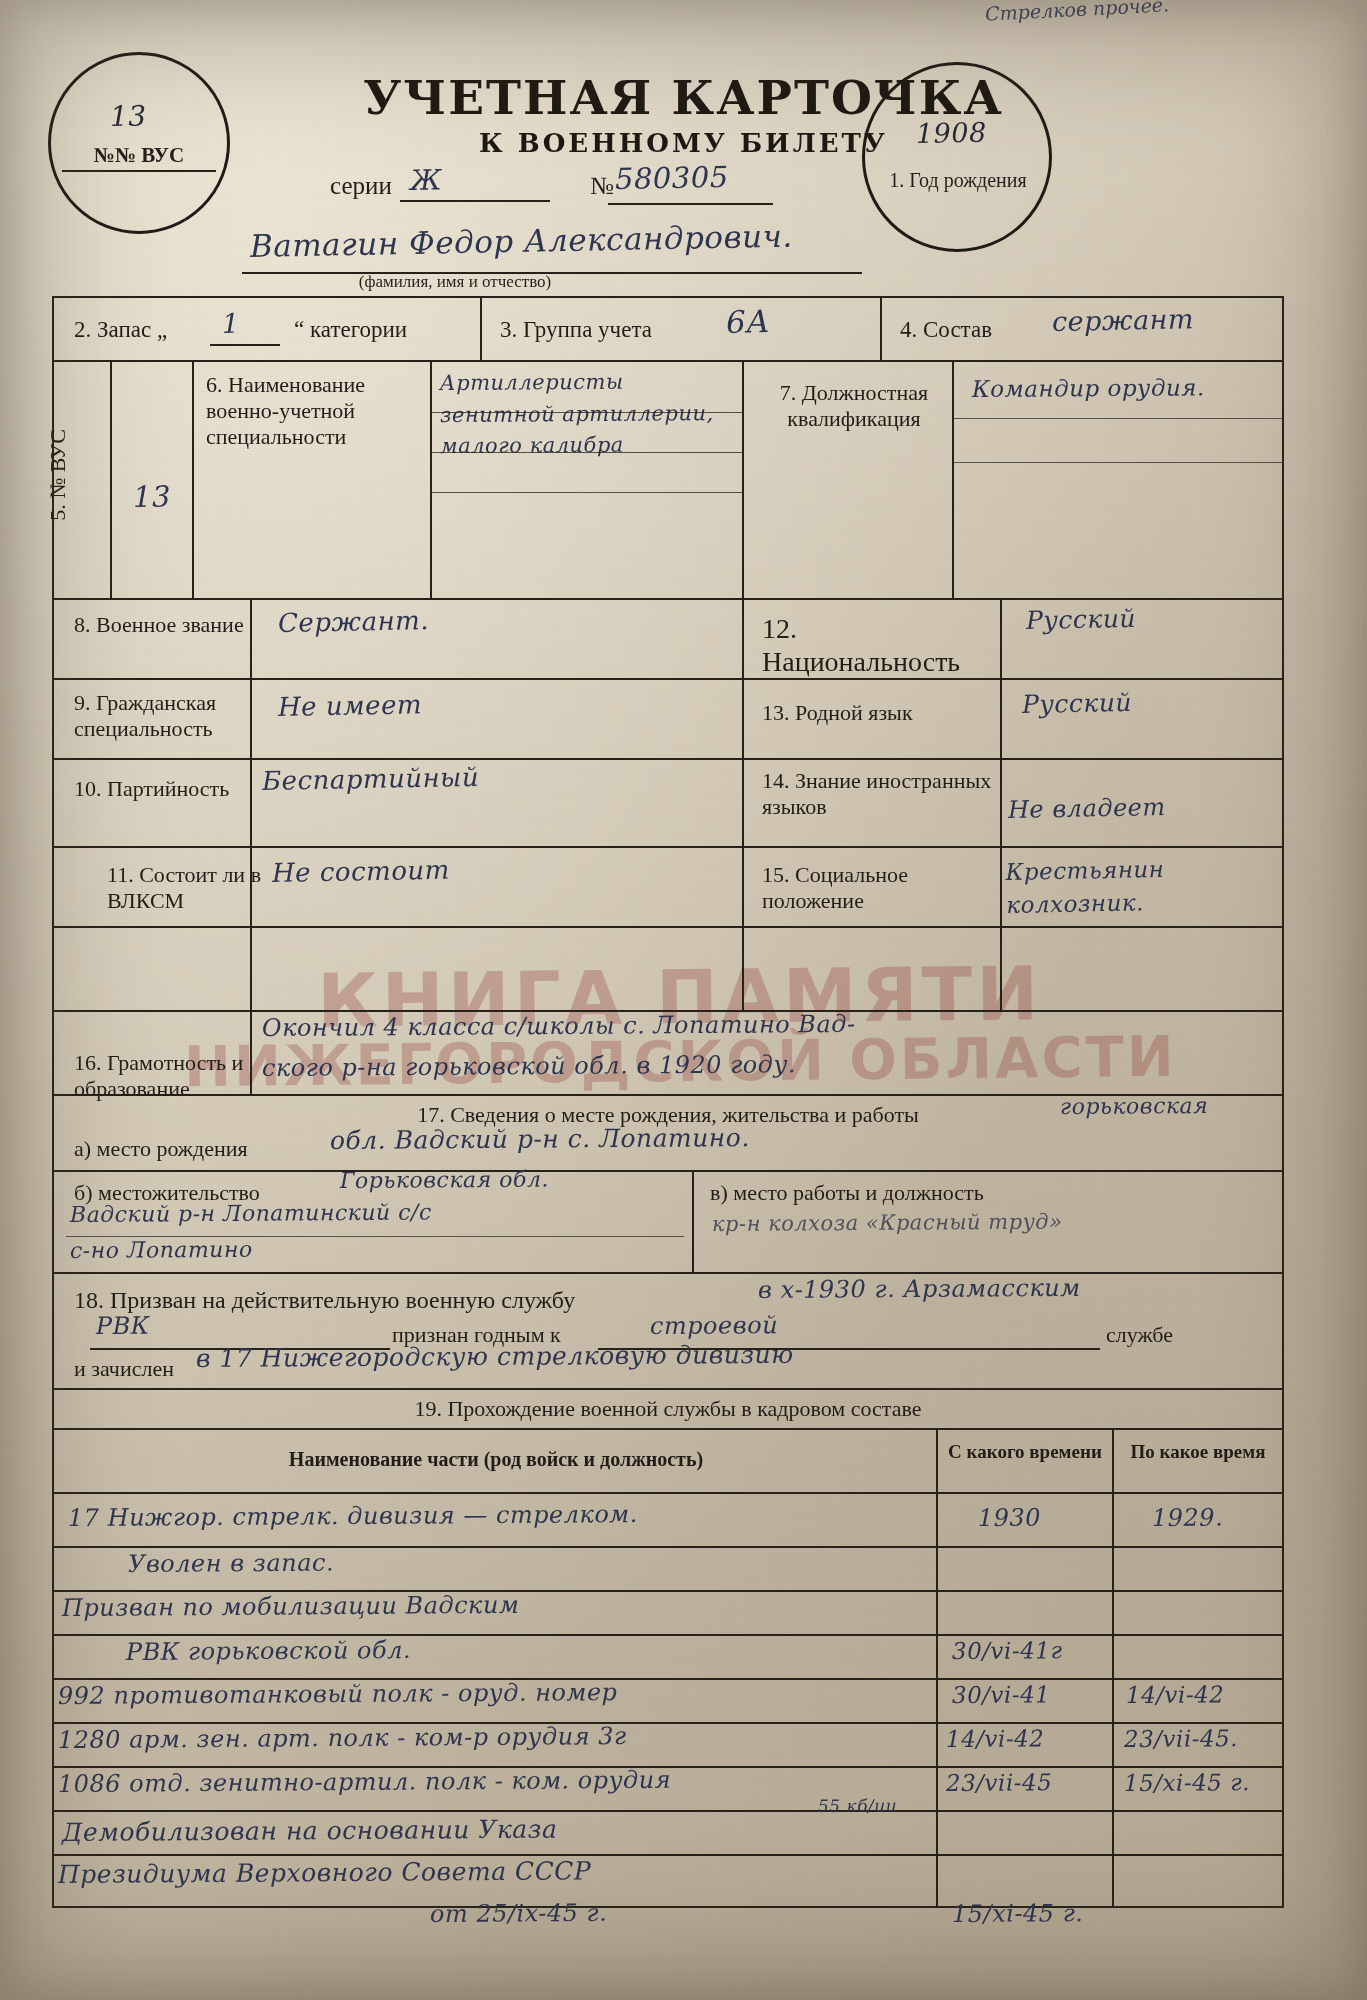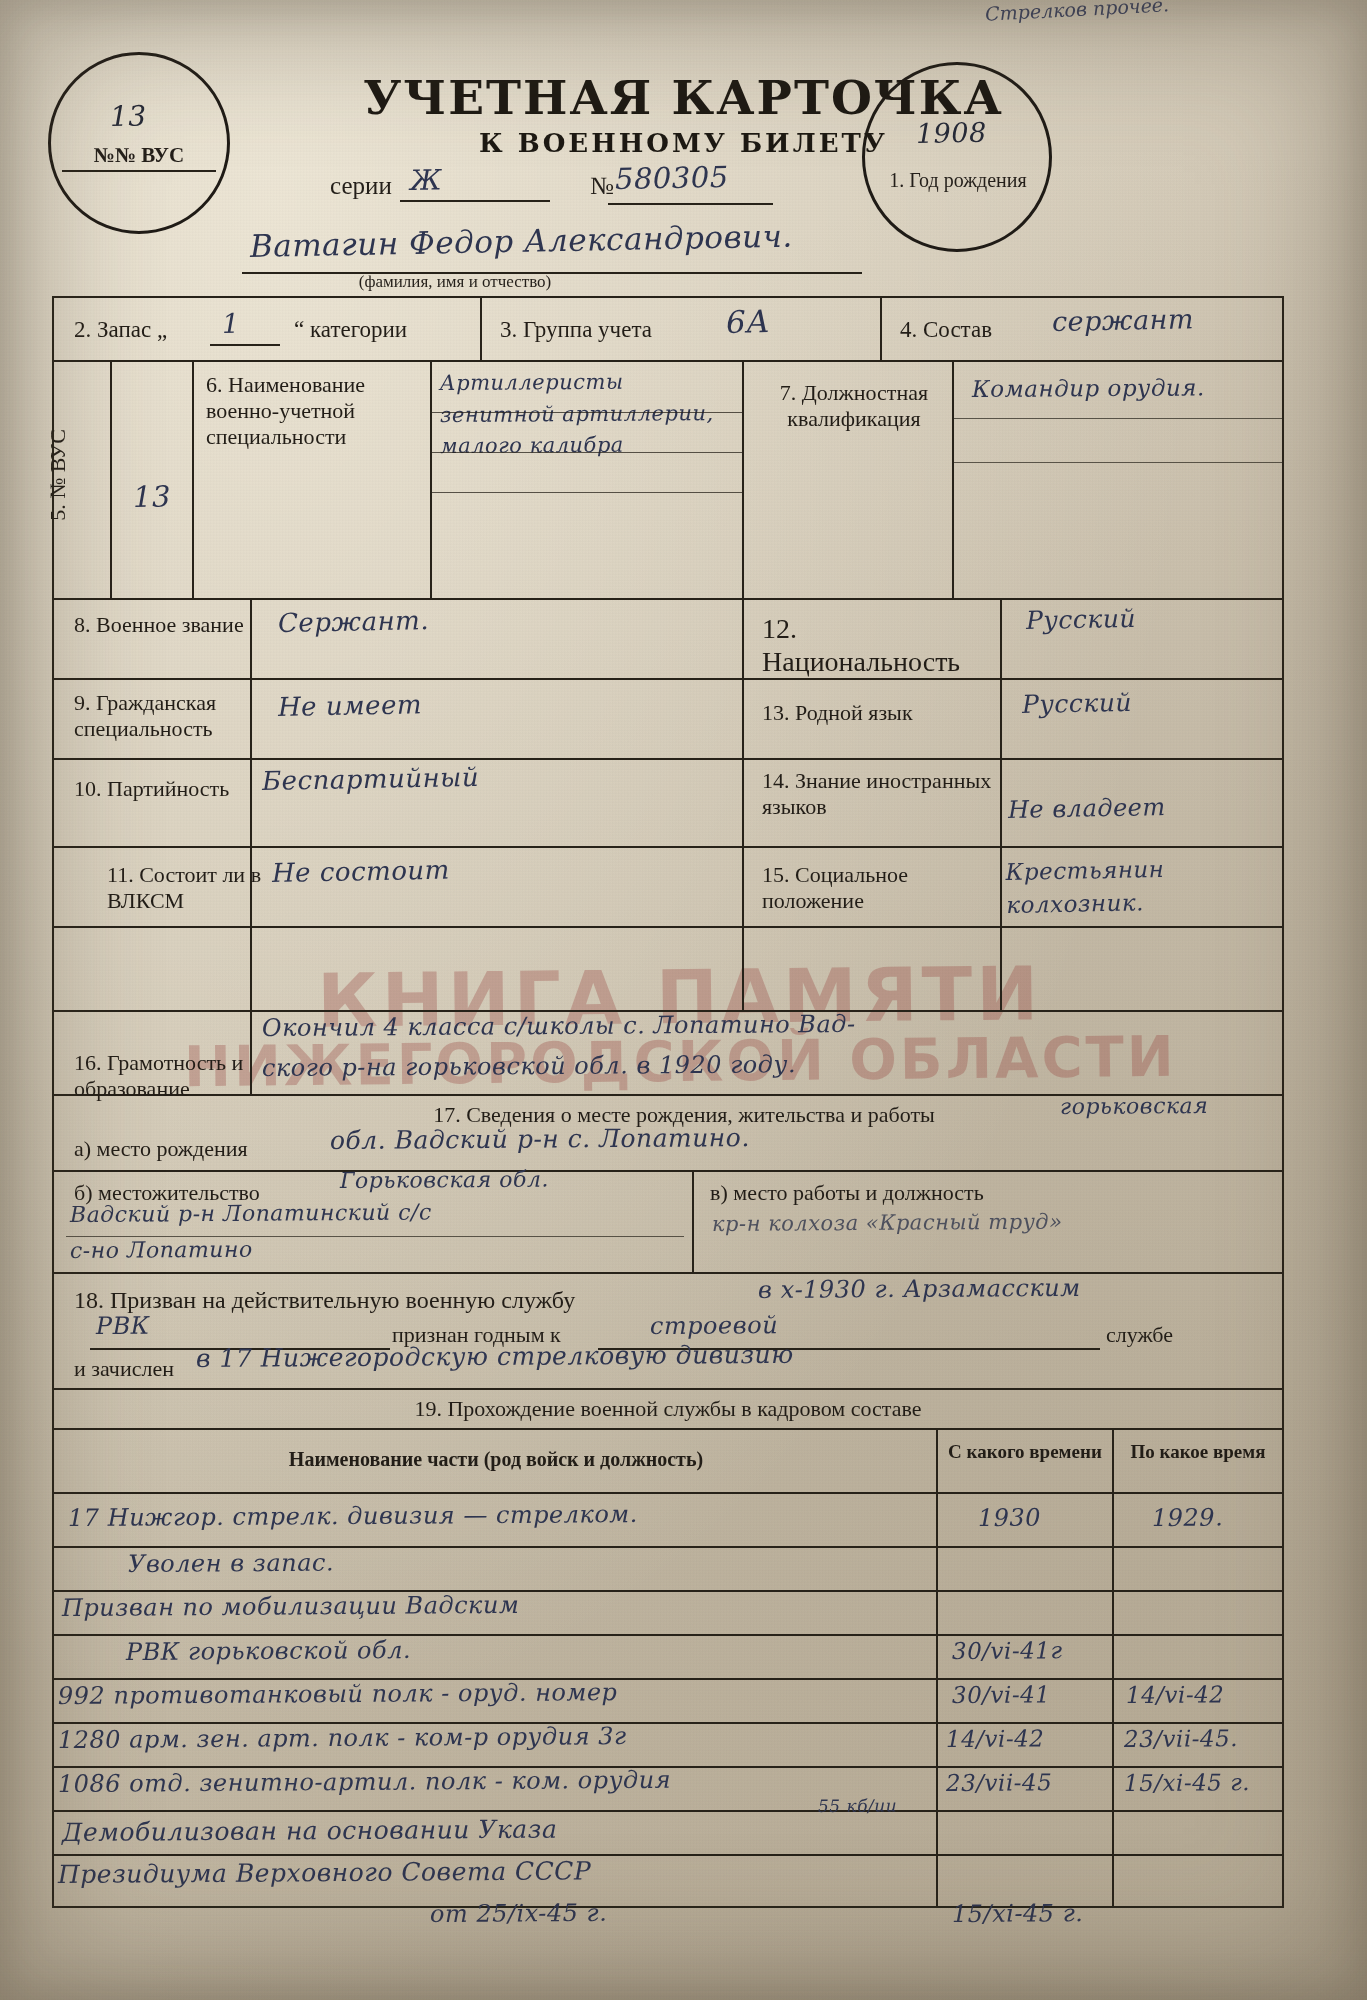--- a/index.html
+++ b/index.html
@@ -219,21 +219,21 @@
 
   <div class="lbl" style="left:762px; top:862px; width:230px; font-size:22px;">15. Социальное положение</div>
   <div class="abs hw" style="left:1006px; top:856px; width:280px; font-size:23px; white-space:normal; line-height:1.45;">Крестьянин колхозник.</div>
 
   <div class="ln" style="left:250px; top:1010px; width:2px; height:84px;"></div>
   <div class="ln" style="left:52px; top:1094px; width:1232px; height:2px;"></div>
   <div class="lbl" style="left:74px; top:1020px; width:180px; font-size:22px;margin-top:30px;">16. Грамотность и образование</div>
   <div class="abs hw r0" style="left:262px; top:1014px; font-size:24px;">Окончил 4 класса с/школы с. Лопатино Вад-</div>
   <div class="abs hw r0" style="left:262px; top:1054px; font-size:24px;">ского р-на горьковской обл. в 1920 году.</div>
 
-  <div class="lbl" style="left:52px; top:1102px; width:1232px; text-align:center; font-size:22px;padding-left:16px;">17. Сведения о месте рождения, жительства и работы</div>
+  <div class="lbl" style="left:52px; top:1102px; width:1232px; text-align:center; font-size:22px;">17. Сведения о месте рождения, жительства и работы</div>
   <div class="abs hw r0" style="left:1060px; top:1094px; font-size:22px;">горьковская</div>
 
   <div class="ln" style="left:52px; top:1170px; width:1232px; height:2px;"></div>
   <div class="lbl" style="left:74px; top:1136px; font-size:22px;">а) место рождения</div>
   <div class="abs hw r0" style="left:330px; top:1126px; font-size:25px;">обл. Вадский р-н  с. Лопатино.</div>
 
   <div class="ln" style="left:52px; top:1272px; width:1232px; height:2px;"></div>
   <div class="ln" style="left:692px; top:1170px; width:2px; height:102px;"></div>
   <div class="lbl" style="left:74px; top:1180px; font-size:22px;">б) местожительство</div>
   <div class="abs hw r0" style="left:340px; top:1168px; font-size:22px;">Горьковская обл.</div>

